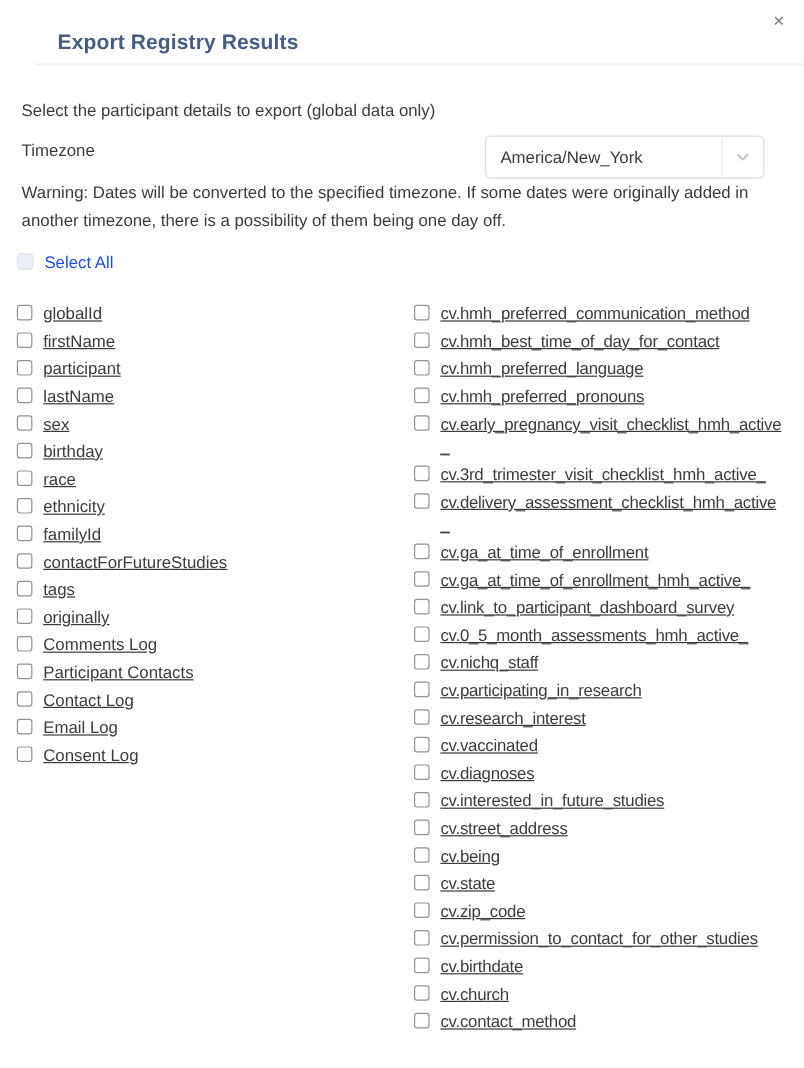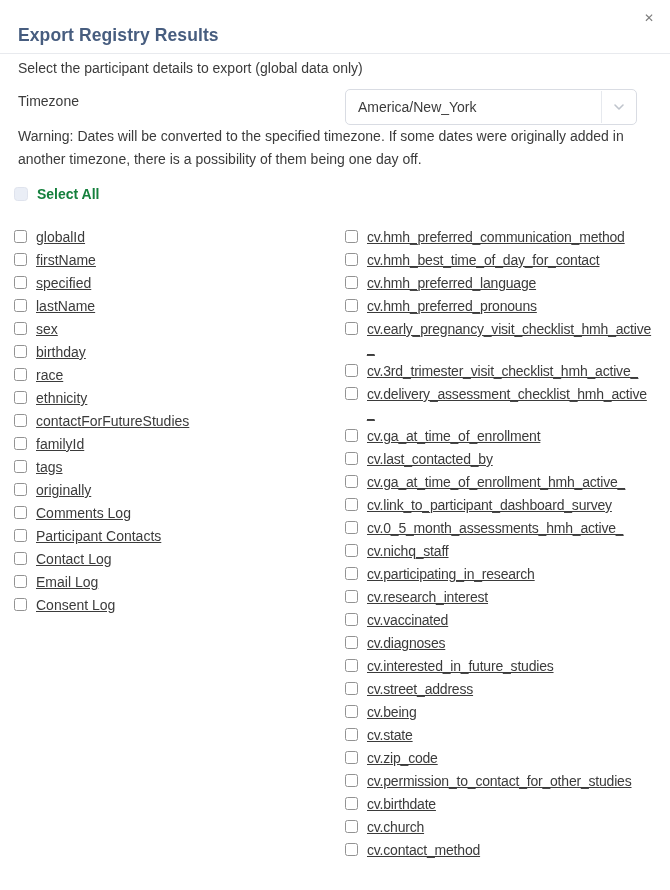--- a/index.html
+++ b/index.html
@@ -6,43 +6,43 @@
   body{
     width:670px;height:890px;overflow:hidden;background:#ffffff;position:relative;
     font-family:"Liberation Sans",sans-serif;font-size:14px;color:#3b3b3b;
     -webkit-font-smoothing:antialiased;
   }
   .close-btn{
     position:absolute;top:8px;right:12px;background:none;border:0;padding:4px;
     color:#7d7d7d;font-size:12px;line-height:1;cursor:pointer;font-family:inherit;
   }
   .pad{padding-left:18px;padding-right:18px;}
-  .title-wrap{padding-bottom:7px;border-bottom:1px solid #e8eaee;}
+  .title-wrap{padding-bottom:7px;border-bottom:1px solid #e8eaee;margin-left:30px;}
   .title{
     margin:0;padding-top:25px;font-size:17.5px;line-height:21px;font-weight:600;
     color:var(--accent,#475d7f);letter-spacing:.1px;
   }
-  .subtitle{margin-top:4px;line-height:20px;}
+  .subtitle{margin-top:28px;line-height:20px;}
   .tz-row{margin-top:11px;display:flex;justify-content:space-between;align-items:flex-start;padding-right:33px;gap:29px;}
   .tz-label{margin-top:4px;}
   .select{
-    width:292px;height:36px;box-sizing:border-box;background:#fff;
+    width:233px;height:36px;box-sizing:border-box;background:#fff;
     border:1px solid #d9dce3;border-radius:5px;display:flex;align-items:center;cursor:pointer;
   }
   .select-value{flex:1;padding-left:12px;color:#3b3b3b;}
   .select-divider{width:1px;align-self:stretch;margin:1px 0;background:#e6e9ee;}
   .select-caret{width:34px;display:flex;justify-content:center;align-items:center;color:#bfc4cc;}
   .warning{line-height:23px;max-width:640px;}
   .select-all-row{margin-top:15px;padding-left:14px;display:flex;align-items:center;gap:9px;cursor:not-allowed;}
   .cb{
     width:13px;height:13px;box-sizing:border-box;flex:none;background:#fff;
     border:1px solid #939393;border-radius:2.5px;
   }
   .cb-disabled{width:14px;height:14px;background:#eaeef6;border:1px solid #dfe3ed;border-radius:3.5px;}
-  .select-all-label{font-weight:700;color:#15803d;text-align:center;}
+  .select-all-label{font-weight:400;color:#1d4ed8;text-align:center;}
   .columns{margin-top:26px;padding-left:14px;padding-right:18px;display:flex;}
   .col-left{width:331px;flex:none;}
   .col-right{flex:1;min-width:0;}
   .cb-row{display:flex;align-items:flex-start;gap:9px;margin-bottom:4px;cursor:pointer;}
   .cb-row .cb{margin-top:2px;}
   .row-label{line-height:19px;text-decoration:underline;}
   .col-right .row-label{word-break:break-all;letter-spacing:-0.2px;}
 </style>
 </head>
 <body style="--accent: #475d7f;">
@@ -85,21 +85,21 @@
           <span class="row-label">globalId</span>
         </label>
 
         <label class="cb-row">
           <span class="cb"></span>
           <span class="row-label">firstName</span>
         </label>
 
         <label class="cb-row">
           <span class="cb"></span>
-          <span class="row-label">specified</span>
+          <span class="row-label">participant</span>
         </label>
 
         <label class="cb-row">
           <span class="cb"></span>
           <span class="row-label">lastName</span>
         </label>
 
         <label class="cb-row">
           <span class="cb"></span>
           <span class="row-label">sex</span>
@@ -115,26 +115,26 @@
           <span class="row-label">race</span>
         </label>
 
         <label class="cb-row">
           <span class="cb"></span>
           <span class="row-label">ethnicity</span>
         </label>
 
         <label class="cb-row">
           <span class="cb"></span>
+          <span class="row-label">familyId</span>
+        </label>
+
+        <label class="cb-row">
+          <span class="cb"></span>
           <span class="row-label">contactForFutureStudies</span>
-        </label>
-
-        <label class="cb-row">
-          <span class="cb"></span>
-          <span class="row-label">familyId</span>
         </label>
 
         <label class="cb-row">
           <span class="cb"></span>
           <span class="row-label">tags</span>
         </label>
 
         <label class="cb-row">
           <span class="cb"></span>
           <span class="row-label">originally</span>
@@ -200,24 +200,20 @@
         <label class="cb-row">
           <span class="cb"></span>
           <span class="row-label">cv.delivery_assessment_checklist_hmh_active_</span>
         </label>
 
         <label class="cb-row">
           <span class="cb"></span>
           <span class="row-label">cv.ga_at_time_of_enrollment</span>
         </label>
 
-        <label class="cb-row">
-          <span class="cb"></span>
-          <span class="row-label">cv.last_contacted_by</span>
-        </label>
 
         <label class="cb-row">
           <span class="cb"></span>
           <span class="row-label">cv.ga_at_time_of_enrollment_hmh_active_</span>
         </label>
 
         <label class="cb-row">
           <span class="cb"></span>
           <span class="row-label">cv.link_to_participant_dashboard_survey</span>
         </label>

